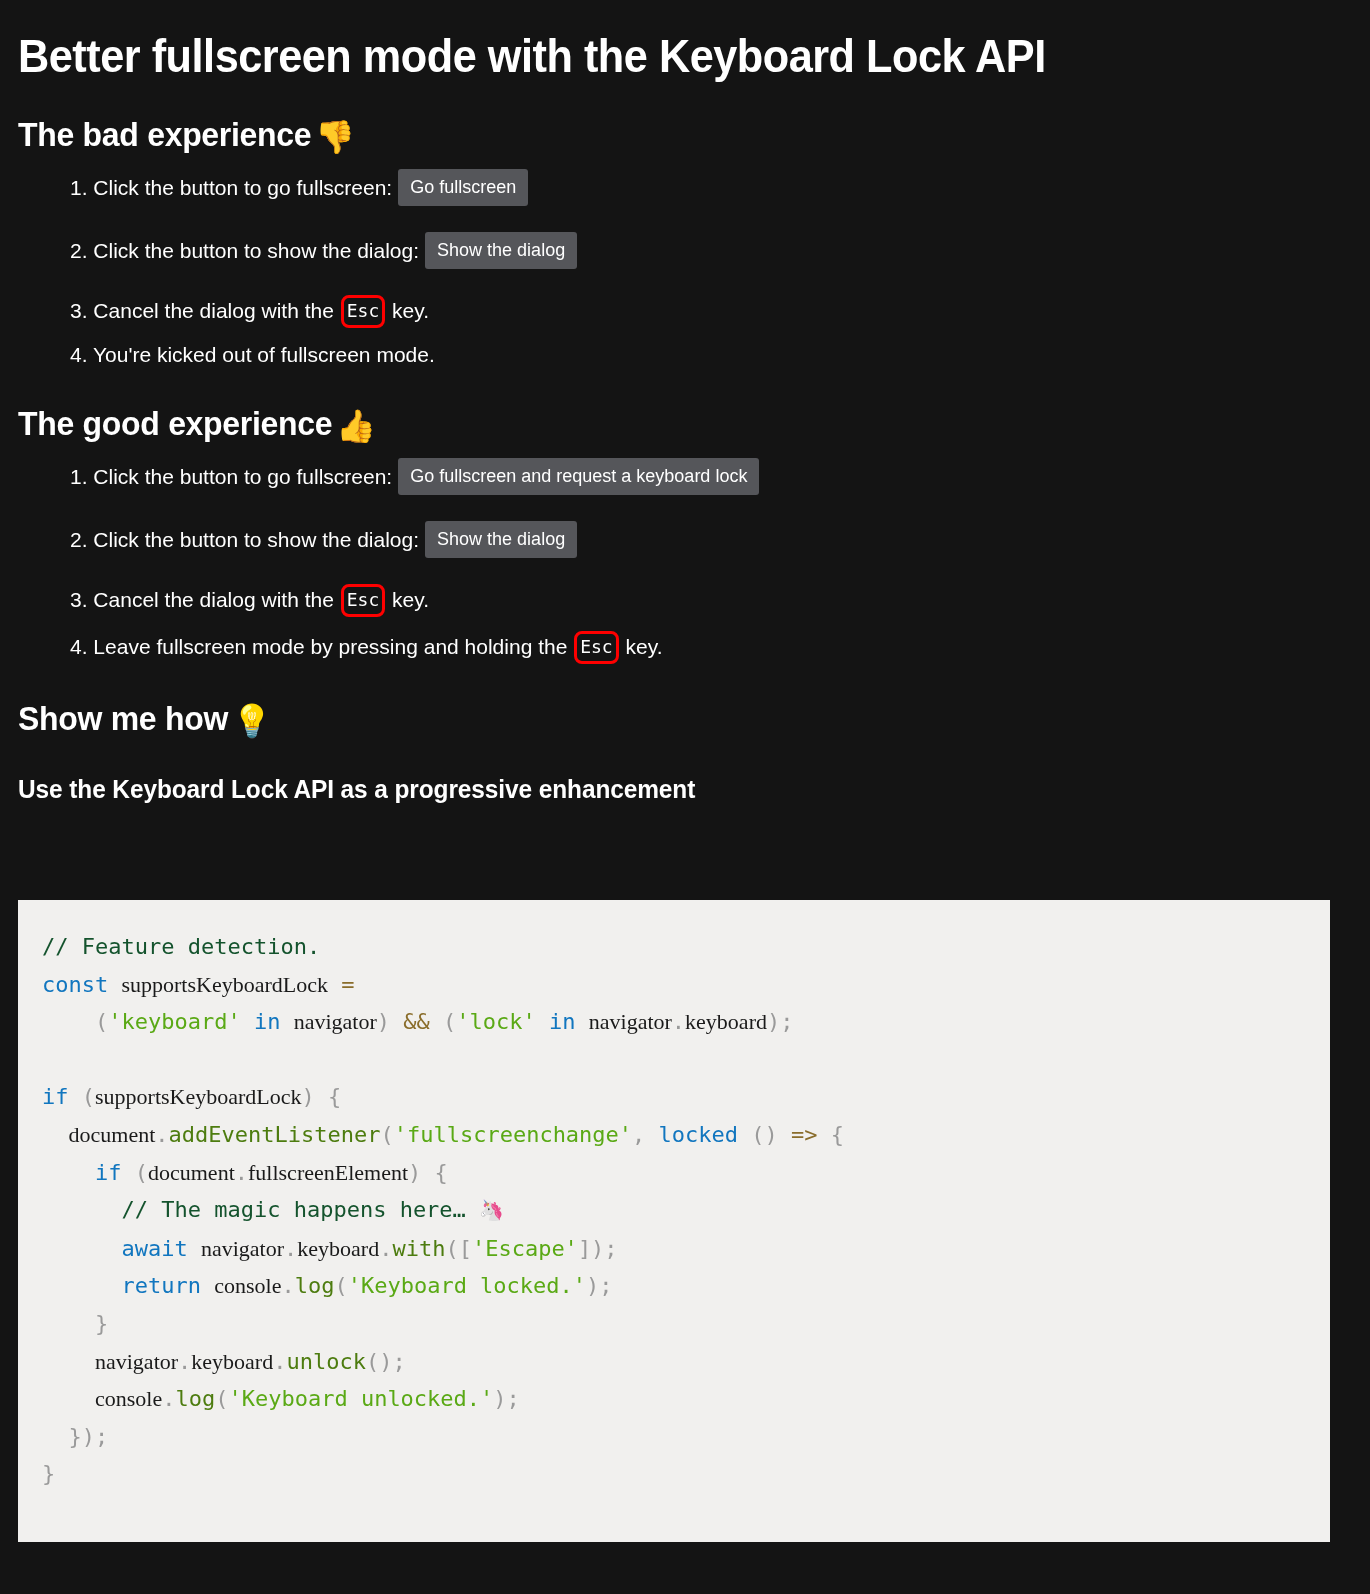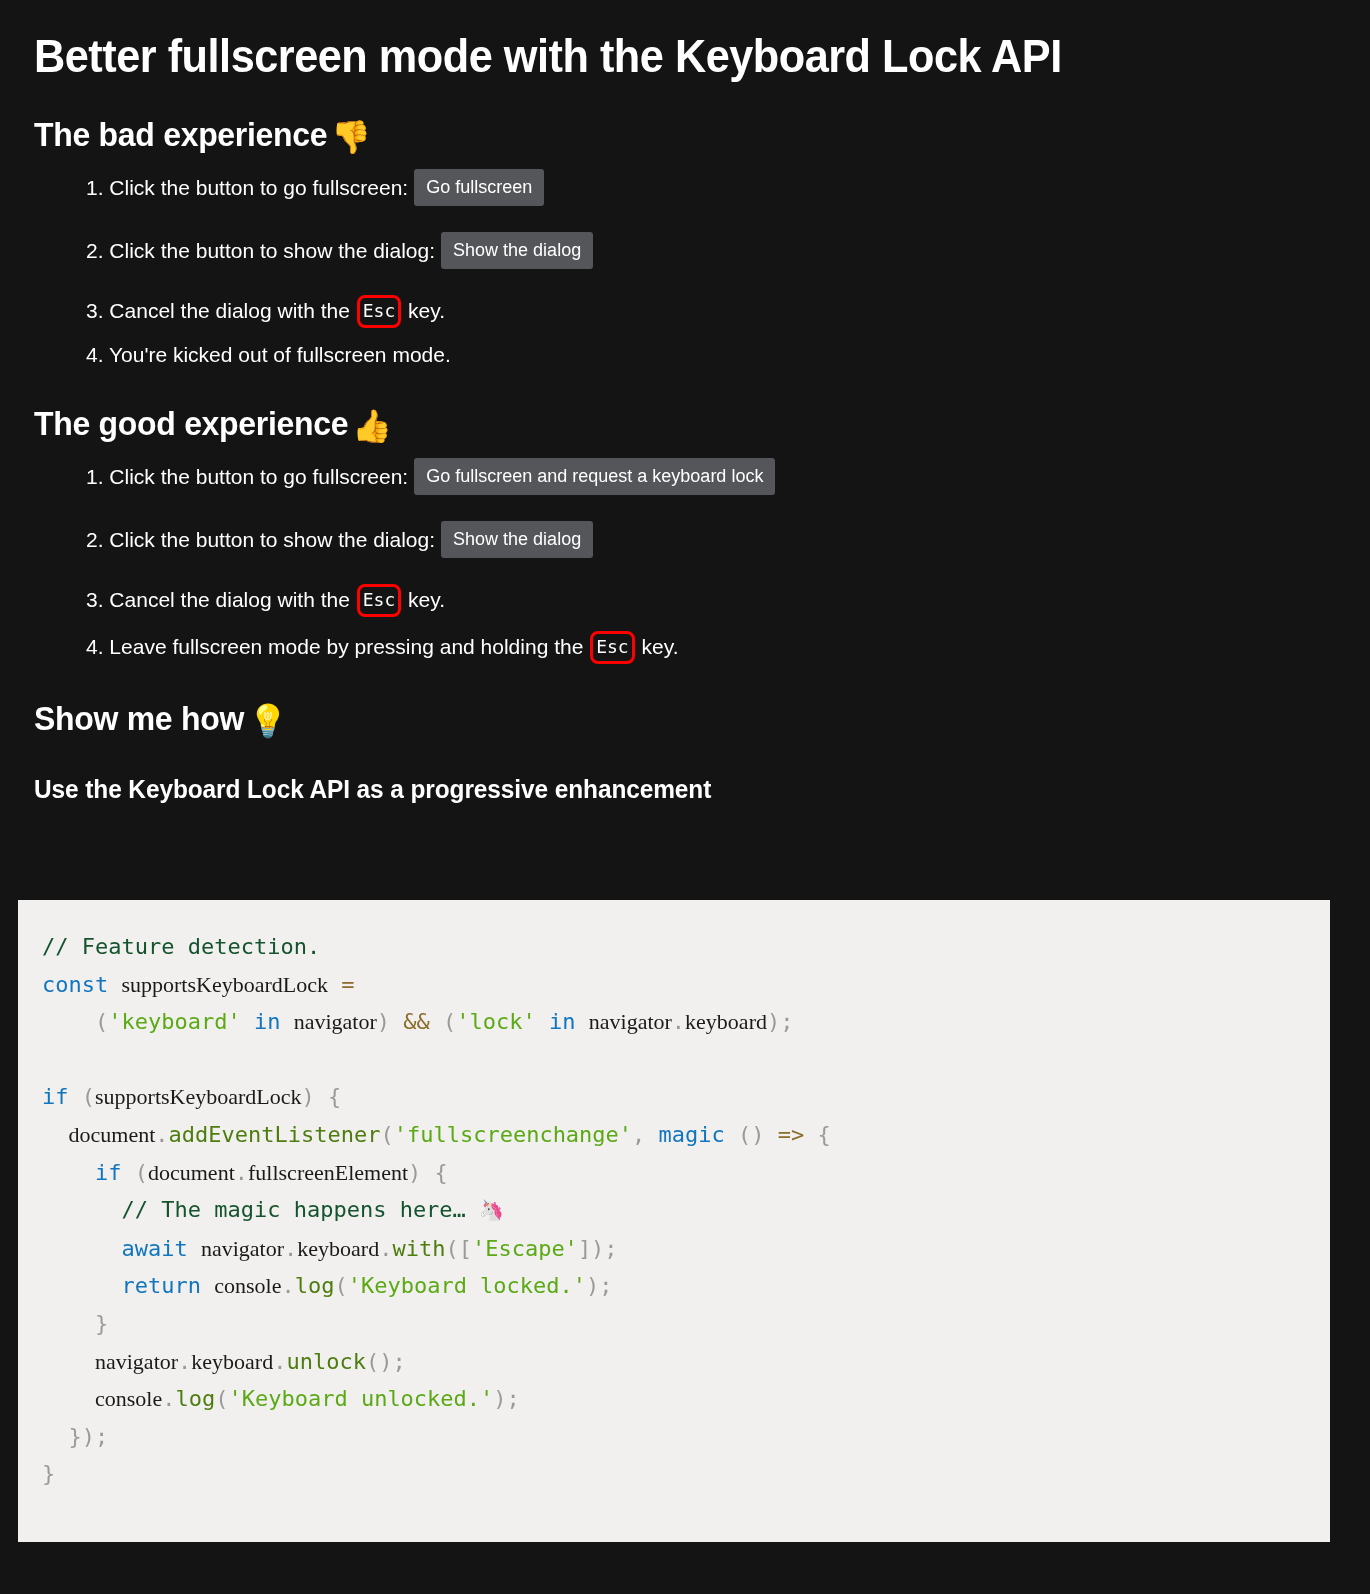--- a/index.html
+++ b/index.html
@@ -14,21 +14,21 @@
     font-family: "Liberation Sans", sans-serif;
     color: #ffffff;
     -webkit-font-smoothing: antialiased;
   }
 
   .page {
     position: relative;
     width: 1300px;
     height: 1594px;
     box-sizing: border-box;
-    padding: 0 34px;
+    padding: 0 18px;
   }
 
   
   h1.doc-title {
     font-family: "Liberation Sans Narrow", "Liberation Sans", sans-serif;
     font-size: 46px;
     font-weight: 700;
     line-height: 1.05;
     letter-spacing: -0.5px;
     margin: 0;
@@ -201,21 +201,21 @@
   <h3 class="sub-title">
     <span>Use the Keyboard Lock API as a progressive enhancement</span>
   </h3>
 
   <div class="code-block">
     <pre class="code"><code><span class="c-com">// Feature detection.</span>
 <span class="c-kw">const</span> <span class="c-pln">supportsKeyboardLock</span> <span class="c-op">=</span>
     <span class="c-pun">(</span><span class="c-str">'keyboard'</span> <span class="c-kw">in</span> <span class="c-pln">navigator</span><span class="c-pun">)</span> <span class="c-op">&amp;&amp;</span> <span class="c-pun">(</span><span class="c-str">'lock'</span> <span class="c-kw">in</span> <span class="c-pln">navigator</span><span class="c-pun">.</span><span class="c-pln">keyboard</span><span class="c-pun">);</span>
 
 <span class="c-kw">if</span> <span class="c-pun">(</span><span class="c-pln">supportsKeyboardLock</span><span class="c-pun">) {</span>
-  <span class="c-pln">document</span><span class="c-pun">.</span><span class="c-fn">addEventListener</span><span class="c-pun">(</span><span class="c-str">'fullscreenchange'</span><span class="c-pun">,</span> <span class="c-kw">magic</span> <span class="c-pun">()</span> <span class="c-op">=&gt;</span> <span class="c-pun">{</span>
+  <span class="c-pln">document</span><span class="c-pun">.</span><span class="c-fn">addEventListener</span><span class="c-pun">(</span><span class="c-str">'fullscreenchange'</span><span class="c-pun">,</span> <span class="c-kw">locked</span> <span class="c-pun">()</span> <span class="c-op">=&gt;</span> <span class="c-pun">{</span>
     <span class="c-kw">if</span> <span class="c-pun">(</span><span class="c-pln">document</span><span class="c-pun">.</span><span class="c-pln">fullscreenElement</span><span class="c-pun">) {</span>
       <span class="c-com">// The magic happens here… <span class="code-emoji">🦄</span></span>
       <span class="c-kw">await</span> <span class="c-pln">navigator</span><span class="c-pun">.</span><span class="c-pln">keyboard</span><span class="c-pun">.</span><span class="c-fn">with</span><span class="c-pun">([</span><span class="c-str">'Escape'</span><span class="c-pun">]);</span>
       <span class="c-kw">return</span> <span class="c-pln">console</span><span class="c-pun">.</span><span class="c-fn">log</span><span class="c-pun">(</span><span class="c-str">'Keyboard locked.'</span><span class="c-pun">);</span>
     <span class="c-pun">}</span>
     <span class="c-pln">navigator</span><span class="c-pun">.</span><span class="c-pln">keyboard</span><span class="c-pun">.</span><span class="c-fn">unlock</span><span class="c-pun">();</span>
     <span class="c-pln">console</span><span class="c-pun">.</span><span class="c-fn">log</span><span class="c-pun">(</span><span class="c-str">'Keyboard unlocked.'</span><span class="c-pun">);</span>
   <span class="c-pun">});</span>
 <span class="c-pun">}</span></code></pre>
   </div>

